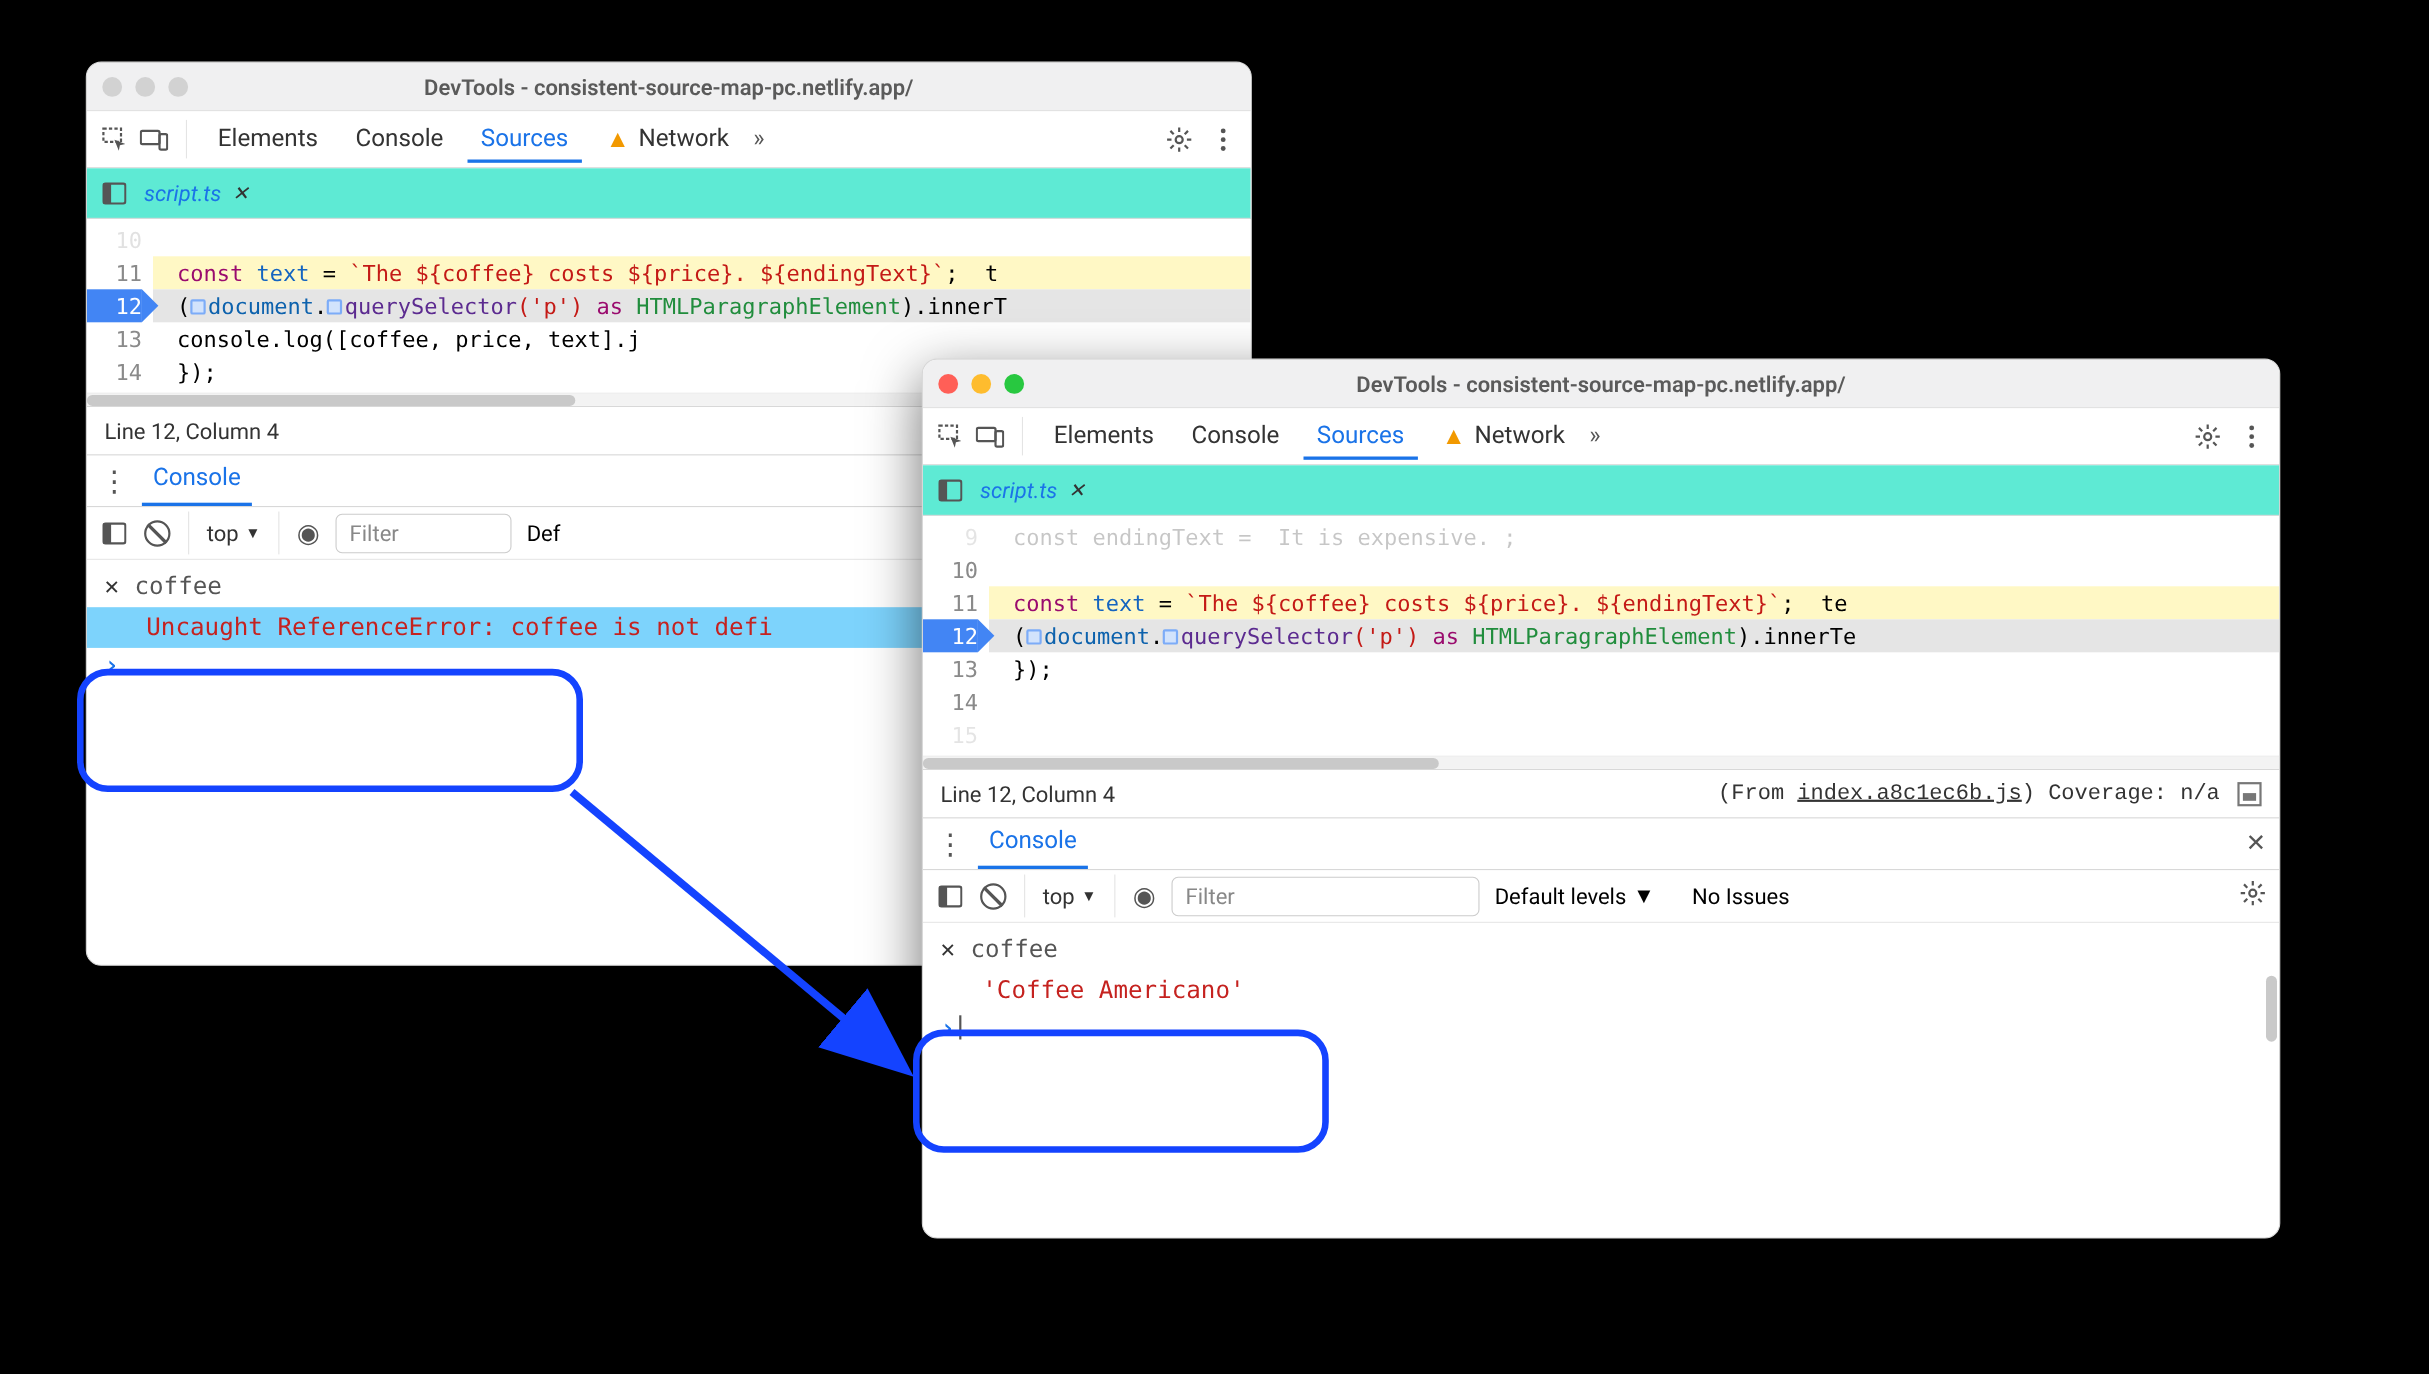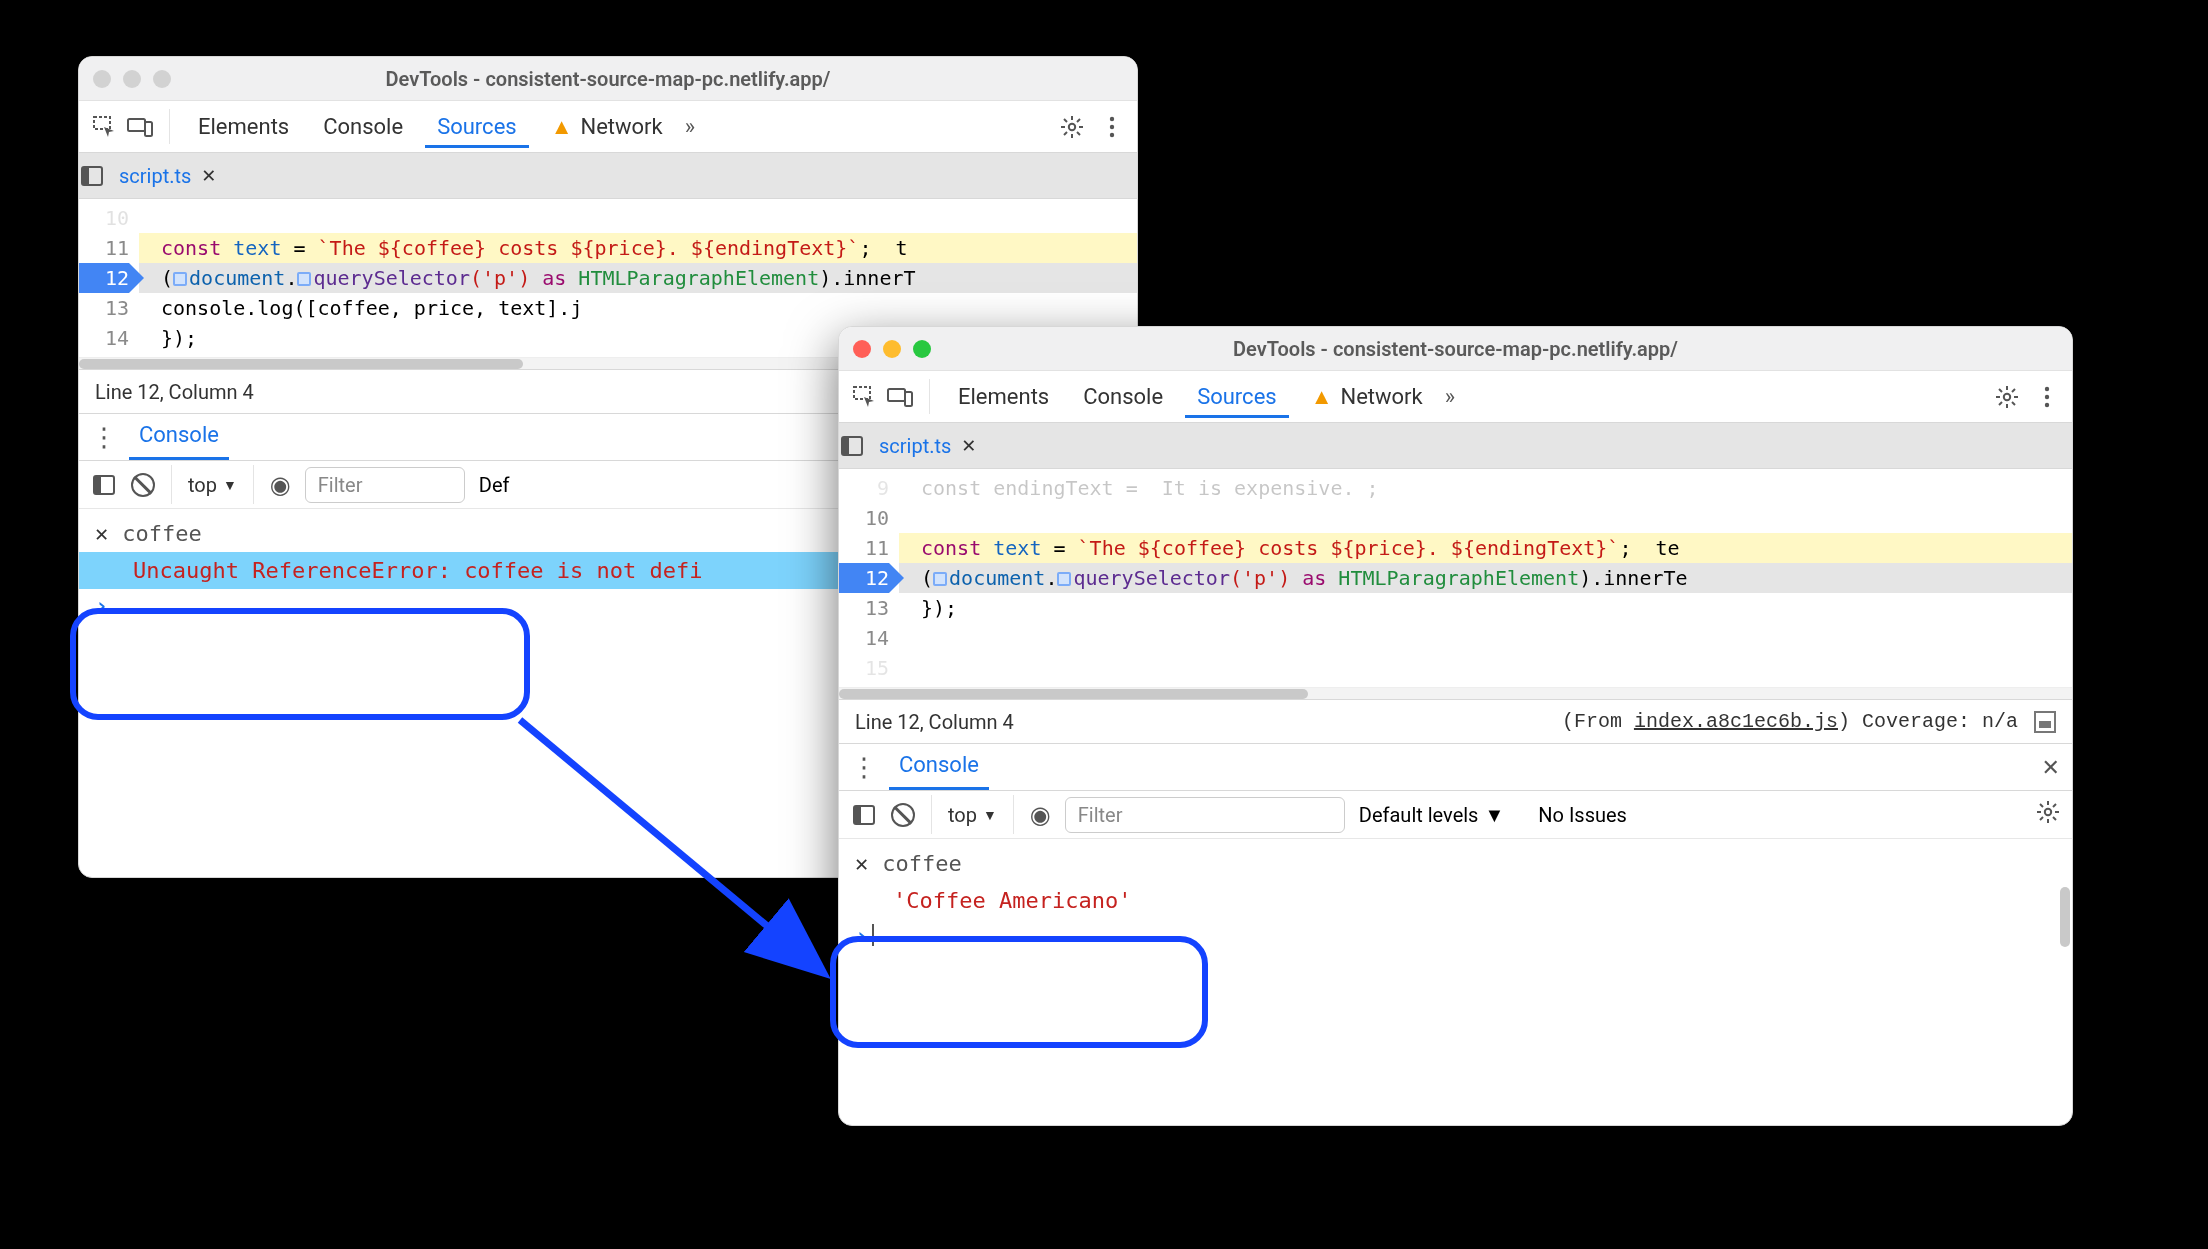--- a/index.html
+++ b/index.html
@@ -58,23 +58,23 @@
   .vsep { width:1px; align-self:stretch; background:#e4e4e4; margin:8px 6px; }
   .tab { font-size:22px; color:#333; padding:6px 12px; cursor:pointer; display:flex; align-items:center; gap:8px; }
   .tab.active { color:#1a73e8; border-bottom:3px solid #1a73e8; padding-top:9px; }
   .warn-tri { color:#f29900; font-size:22px; }
   .tb-right { margin-left:auto; display:flex; align-items:center; gap:14px; }
   .more-tabs { font-size:22px; color:#555; }
 
   
   .filetabbar {
     height:46px;
-    background:#e5e5e5;
+    background:#5eead4;
     border-bottom:1px solid #d8d8d8;
-    display:flex; align-items:center; gap:14px; padding:0 0;
+    display:flex; align-items:center; gap:14px; padding:0 12px;font-style:italic;
   }
   .filetab { font-size:20px; color:#1a73e8; display:flex; align-items:center; gap:10px; }
   .filetab .close-x { color:#333; font-size:18px; }
 
   
   .codearea { display:flex; background:#fff; position:relative; }
   .gutter { width:60px; text-align:right; padding:4px 10px 4px 0; color:#8a8a8a; font-size:20px; }
   .gline { height:30px; line-height:30px; }
   .gline.exec { background:#4285f4; color:#fff; position:relative; }
   .gline.exec::after {

